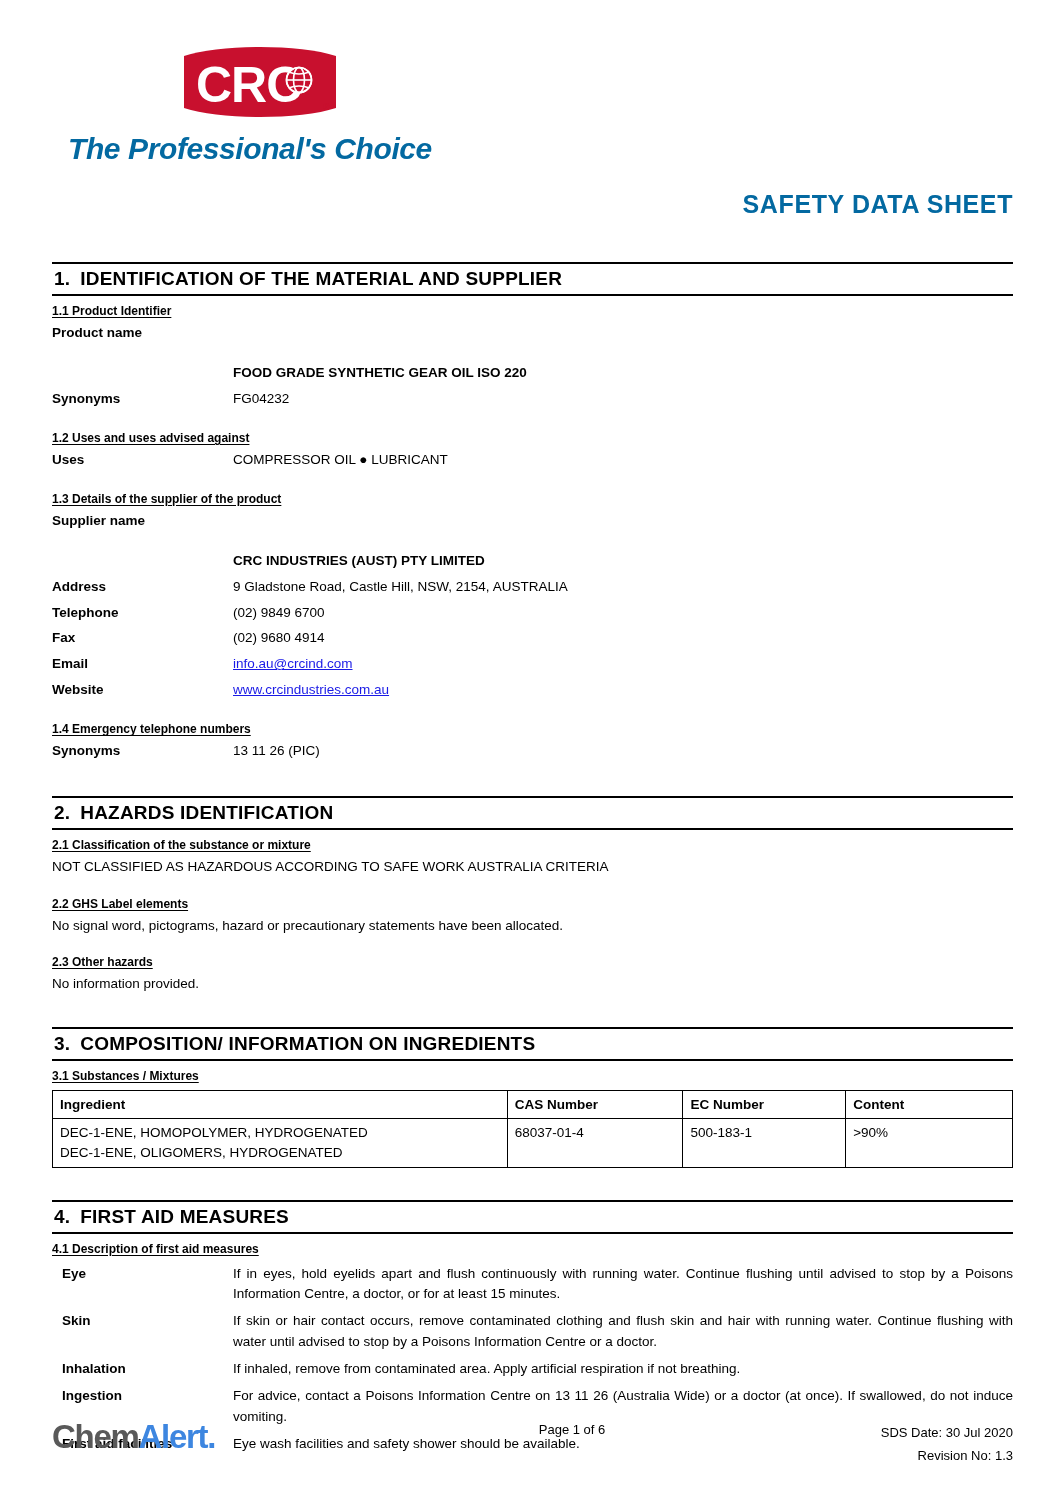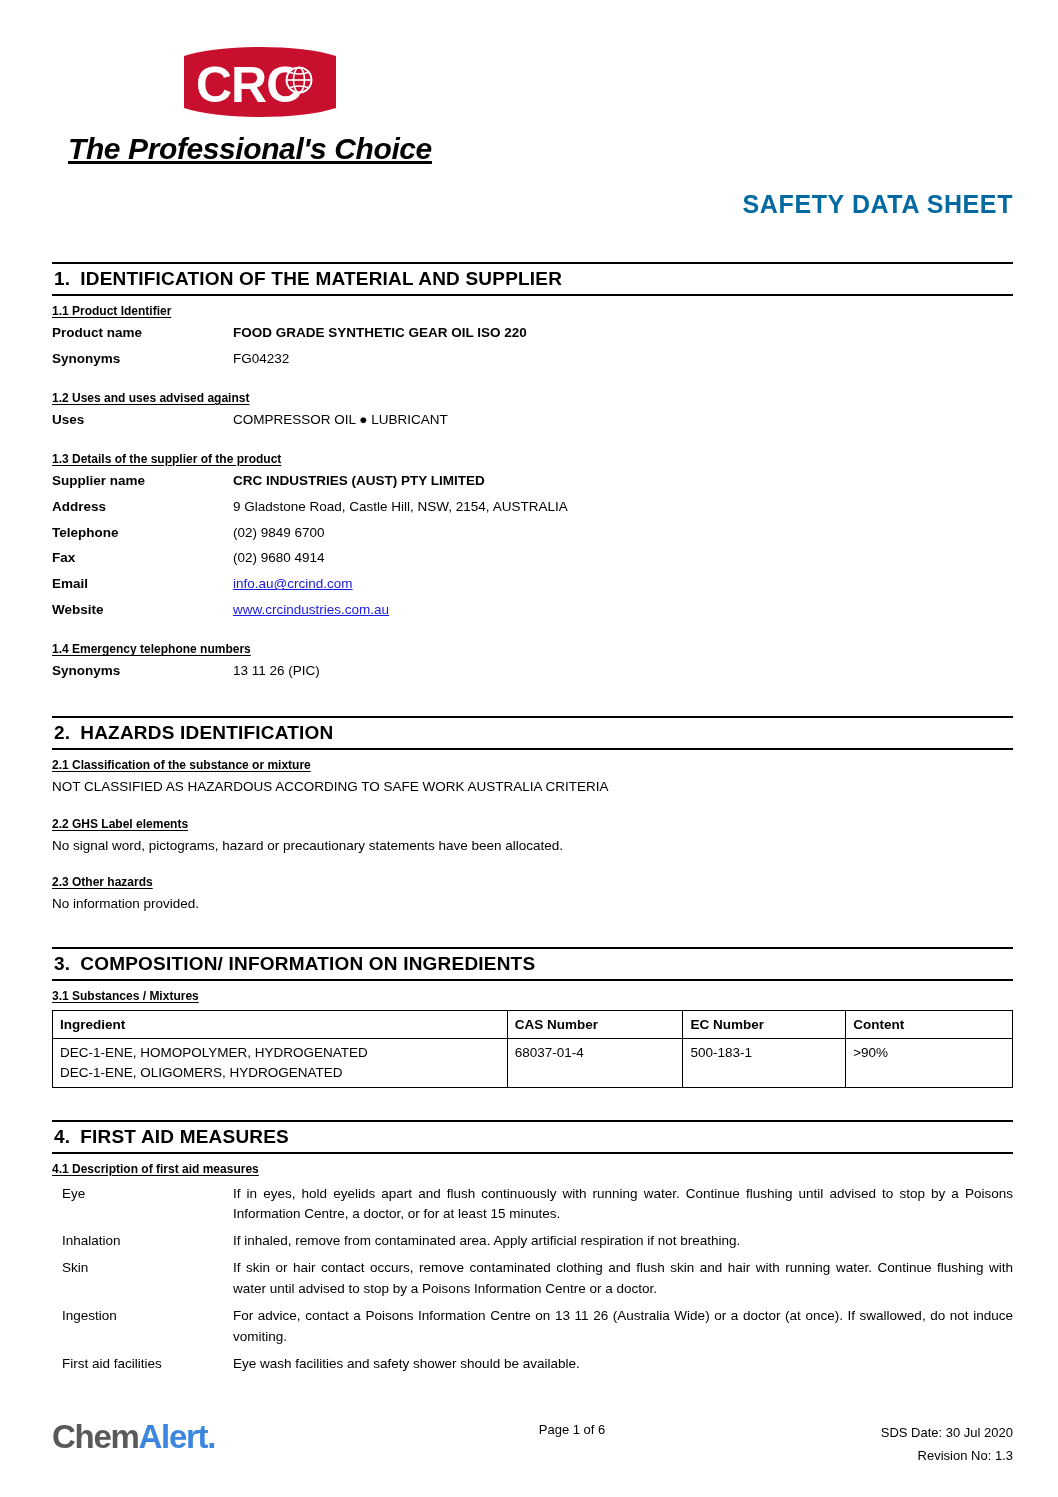--- a/index.html
+++ b/index.html
@@ -39,23 +39,22 @@
     display: block;
   }
   .tagline {
     position: absolute;
     left: 68px;
     top: 132px;
     font-size: 30px;
     font-weight: bold;
     font-style: italic;
     letter-spacing: -0.4px;
-    color: #000000;
+    color: #0369a1;
     white-space: nowrap;
-    text-decoration: underline;
   }
   .sds-title {
     position: absolute;
     right: 45px;
     top: 190px;
     font-size: 25px;
     font-weight: bold;
     letter-spacing: 0.6px;
     color: #0369a1;
     white-space: nowrap;
@@ -99,21 +98,21 @@
     align-items: flex-start;
     font-size: 13.5px;
     line-height: 1.92;
   }
   .lv-label {
     width: 181px;
     flex: 0 0 181px;
     font-weight: bold;
   }
   .lv-value { flex: 1 1 auto; }
-  .lv-value.bold { font-weight: bold; }
+  .lv-value.bold { font-weight: bold; margin-top: 40px; }
   .lv-value a,
   .link {
     color: #1a1ae6;
     text-decoration: underline;
   }
 
   .plain-line {
     font-size: 13.5px;
     line-height: 1.6;
     margin: 2px 0 0 0;
@@ -147,21 +146,21 @@
   
   .fa-row {
     display: flex;
     align-items: flex-start;
     font-size: 13.5px;
     margin-top: 6px;
   }
   .fa-label {
     width: 181px;
     flex: 0 0 181px;
-    font-weight: normal;
+    font-weight: bold;
     line-height: 1.55;
     padding-left: 10px;
   }
   .fa-text {
     flex: 1 1 auto;
     text-align: justify;
     line-height: 1.55;
   }
 
   
@@ -365,27 +364,27 @@
       </div>
 
       <div class="sub-head-row"><span class="sub-head">4.1  Description of first aid measures</span></div>
 
       <div class="fa-row">
         <div class="fa-label">Eye</div>
         <div class="fa-text">If in eyes, hold eyelids apart and flush continuously with running water. Continue flushing until advised to stop by a Poisons Information Centre, a doctor, or for at least 15 minutes.</div>
       </div>
 
       <div class="fa-row">
+        <div class="fa-label">Skin</div>
+        <div class="fa-text">If skin or hair contact occurs, remove contaminated clothing and flush skin and hair with running water. Continue flushing with water until advised to stop by a Poisons Information Centre or a doctor.</div>
+      </div>
+
+      <div class="fa-row">
         <div class="fa-label">Inhalation</div>
         <div class="fa-text">If inhaled, remove from contaminated area. Apply artificial respiration if not breathing.</div>
-      </div>
-
-      <div class="fa-row">
-        <div class="fa-label">Skin</div>
-        <div class="fa-text">If skin or hair contact occurs, remove contaminated clothing and flush skin and hair with running water. Continue flushing with water until advised to stop by a Poisons Information Centre or a doctor.</div>
       </div>
 
       <div class="fa-row">
         <div class="fa-label">Ingestion</div>
         <div class="fa-text">For advice, contact a Poisons Information Centre on 13 11 26 (Australia Wide) or a doctor (at once). If swallowed, do not induce vomiting.</div>
       </div>
 
       <div class="fa-row">
         <div class="fa-label">First aid facilities</div>
         <div class="fa-text">Eye wash facilities and safety shower should be available.</div>

